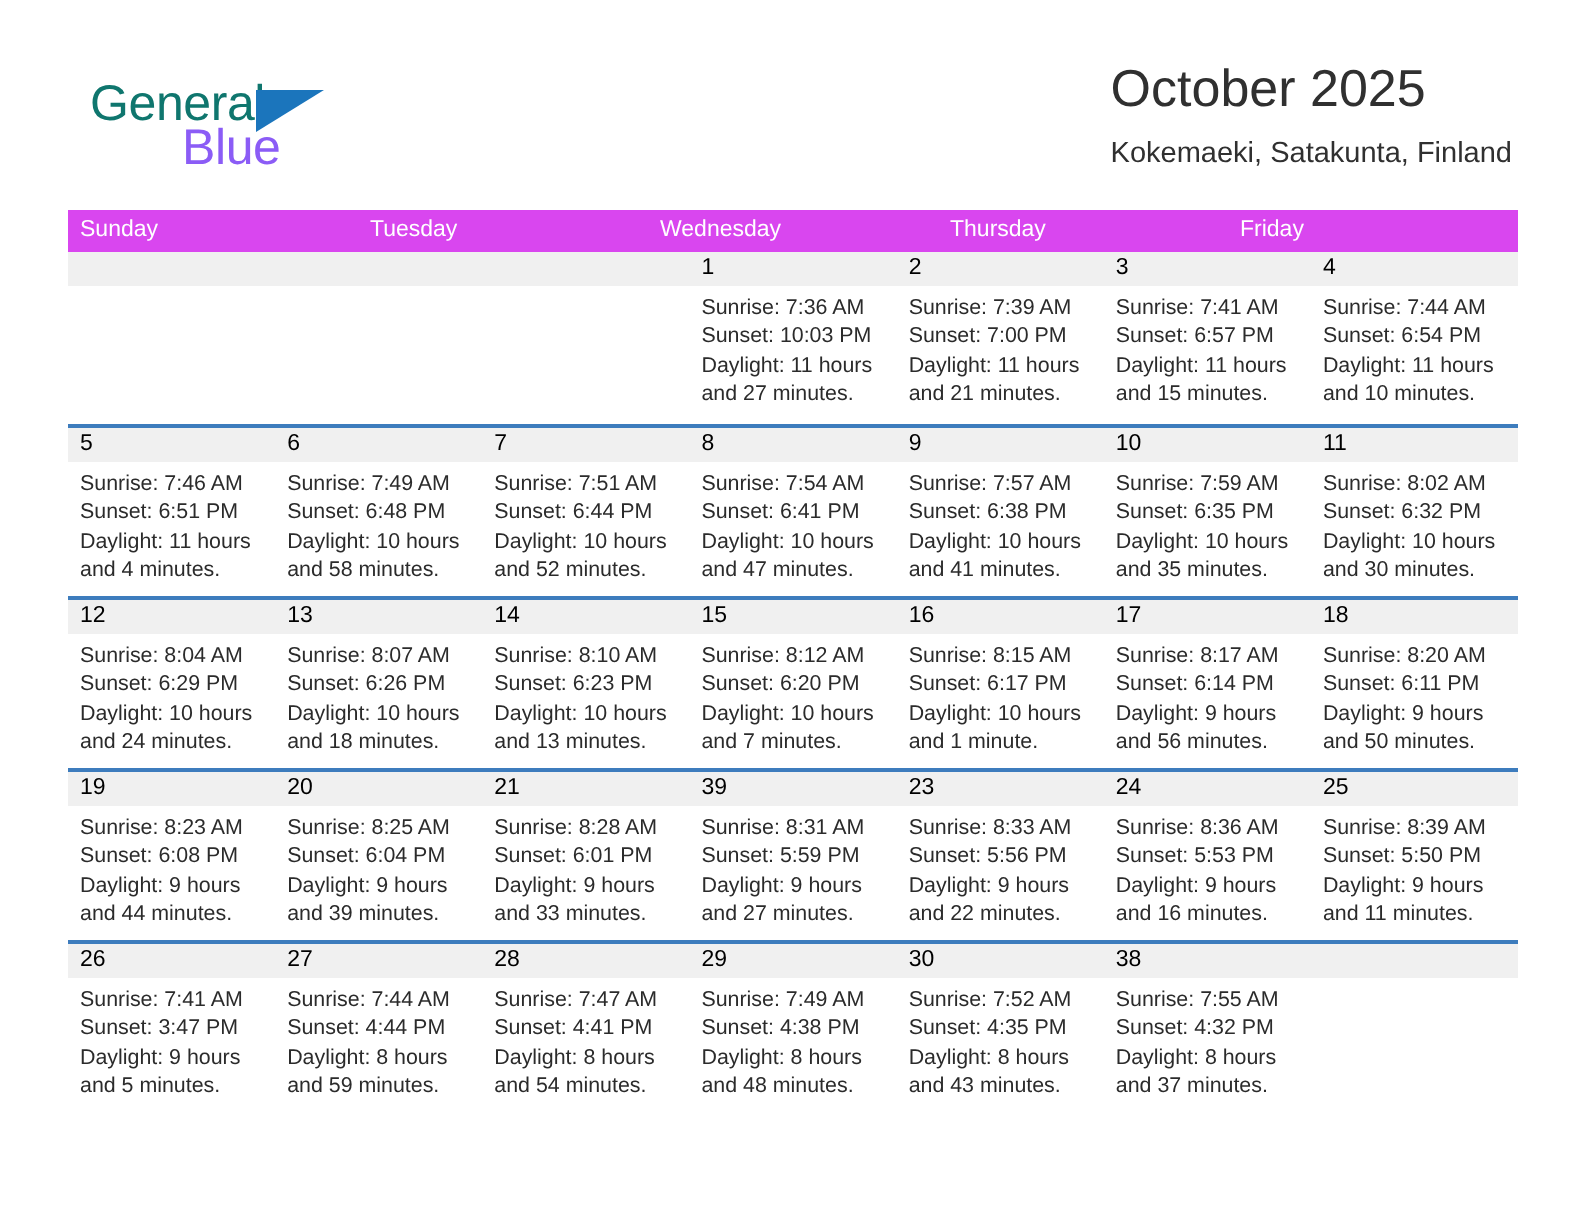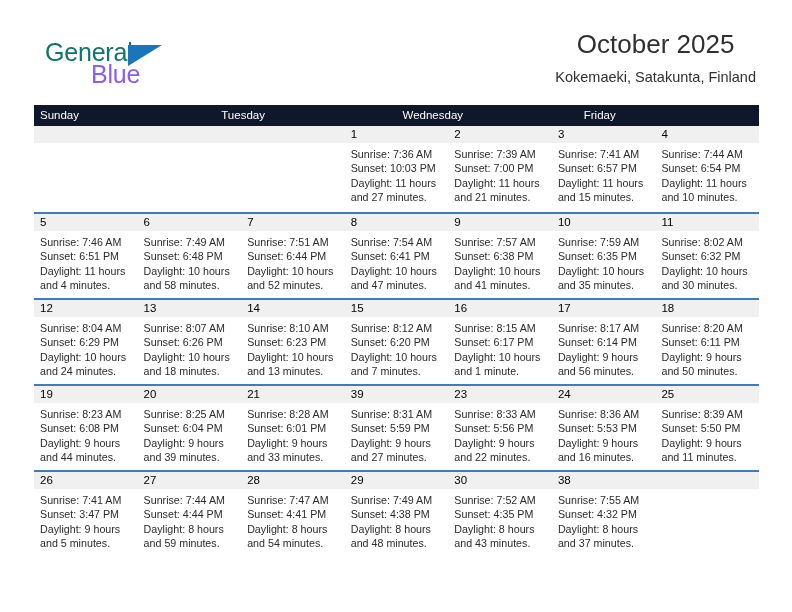--- a/index.html
+++ b/index.html
@@ -61,21 +61,21 @@
     top: 7px;
     width: 0; height: 0;
     border-left: 34px solid #1b75bc;
     border-bottom: 21px solid transparent;
   }
 
   .title-block {
     position: absolute;
     right: 36px;
     top: 28px;
-    text-align: center;
+    text-align: left;
   }
   .cal-title {
     font-size: 26px;
     color: #303030;
     font-weight: normal;
     line-height: 32px;
     white-space: nowrap;
   }
   .cal-sub {
     font-size: 14.5px;
@@ -88,21 +88,21 @@
   
   .calendar {
     position: absolute;
     left: 34px;
     top: 105px;
     width: 725px;
   }
 
   .dow-row {
     display: flex;
-    background: #0f172a;
+    background: #d946ef;
     height: 21px;
   }
   .dow {
     flex: 1 1 0;
     color: #ffffff;
     font-size: 11.5px;
     line-height: 21px;
     padding-left: 6px;
     box-sizing: border-box;
     white-space: nowrap;
@@ -166,20 +166,21 @@
     </div>
 
   </div>
 
   <div class="calendar">
 
     <div class="dow-row">
       <div class="dow">Sunday</div>
       <div class="dow">Tuesday</div>
       <div class="dow">Wednesday</div>
+      <div class="dow">Thursday</div>
       <div class="dow">Friday</div>
     </div>
 
     <div id="weeks-container">
         <div class="week first">
           <div class="cell empty">
             <div class="daynum-band"></div>
           </div>
           <div class="cell empty">
             <div class="daynum-band"></div>

